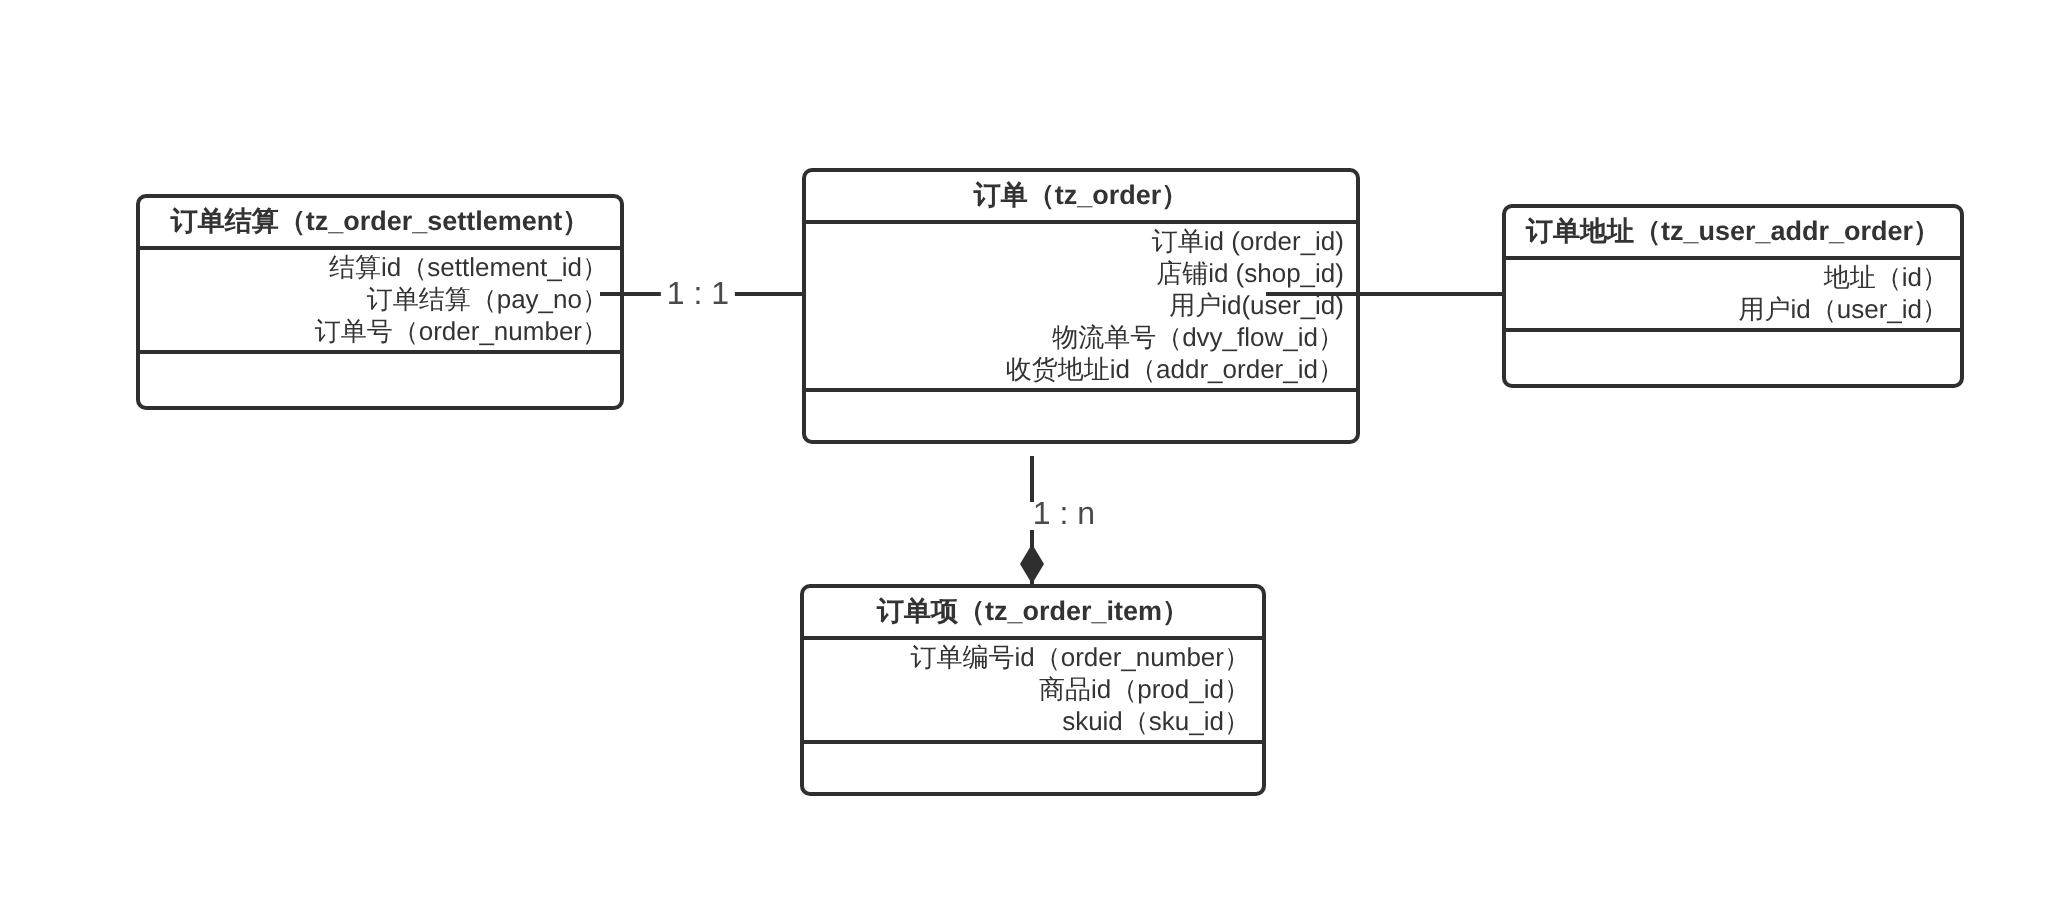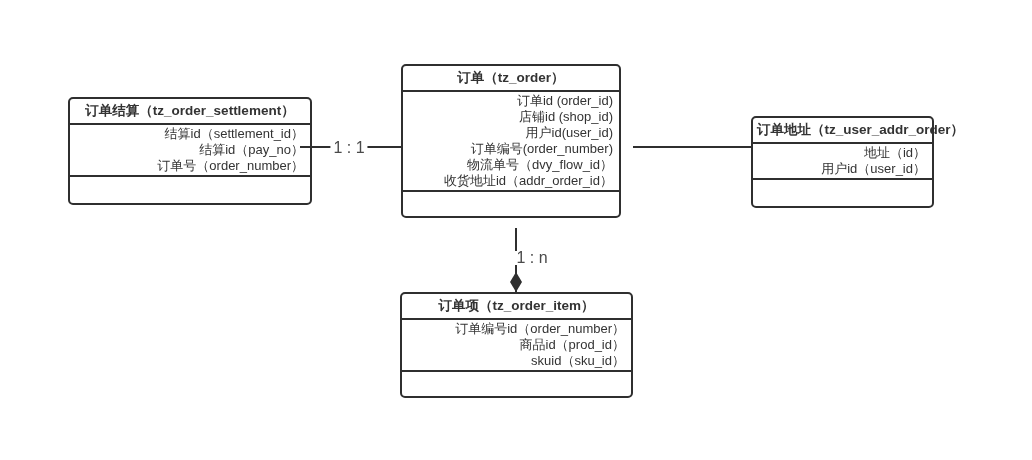--- a/index.html
+++ b/index.html
@@ -63,40 +63,39 @@
 </style>
 </head>
 <body>
 
 <div class="canvas">
 
   <div class="entity" style="left:68px; top:97px; width:244px;">
     <div class="entity-title">订单结算（tz_order_settlement）</div>
     <div class="entity-fields">
       <div class="field">结算id（settlement_id）</div>
-      <div class="field">结算id（pay_no）</div>
+      <div class="field">订单结算（pay_no）</div>
       <div class="field">订单号（order_number）</div>
     </div>
     <div class="entity-footer" style="height:26px;"></div>
   </div>
 
-  <div class="entity" style="left:401px; top:64px; width:220px;">
+  <div class="entity" style="left:401px; top:84px; width:279px;">
     <div class="entity-title">订单（tz_order）</div>
     <div class="entity-fields">
       <div class="field">订单id (order_id)</div>
       <div class="field">店铺id (shop_id)</div>
       <div class="field">用户id(user_id)</div>
-      <div class="field">订单编号(order_number)</div>
       <div class="field">物流单号（dvy_flow_id）</div>
       <div class="field">收货地址id（addr_order_id）</div>
     </div>
     <div class="entity-footer" style="height:24px;"></div>
   </div>
 
-  <div class="entity" style="left:751px; top:116px; width:183px;">
+  <div class="entity" style="left:751px; top:102px; width:231px;">
     <div class="entity-title">订单地址（tz_user_addr_order）</div>
     <div class="entity-fields">
       <div class="field">地址（id）</div>
       <div class="field">用户id（user_id）</div>
     </div>
     <div class="entity-footer" style="height:26px;"></div>
   </div>
 
   <div class="entity" style="left:400px; top:292px; width:233px;">
     <div class="entity-title">订单项（tz_order_item）</div>

